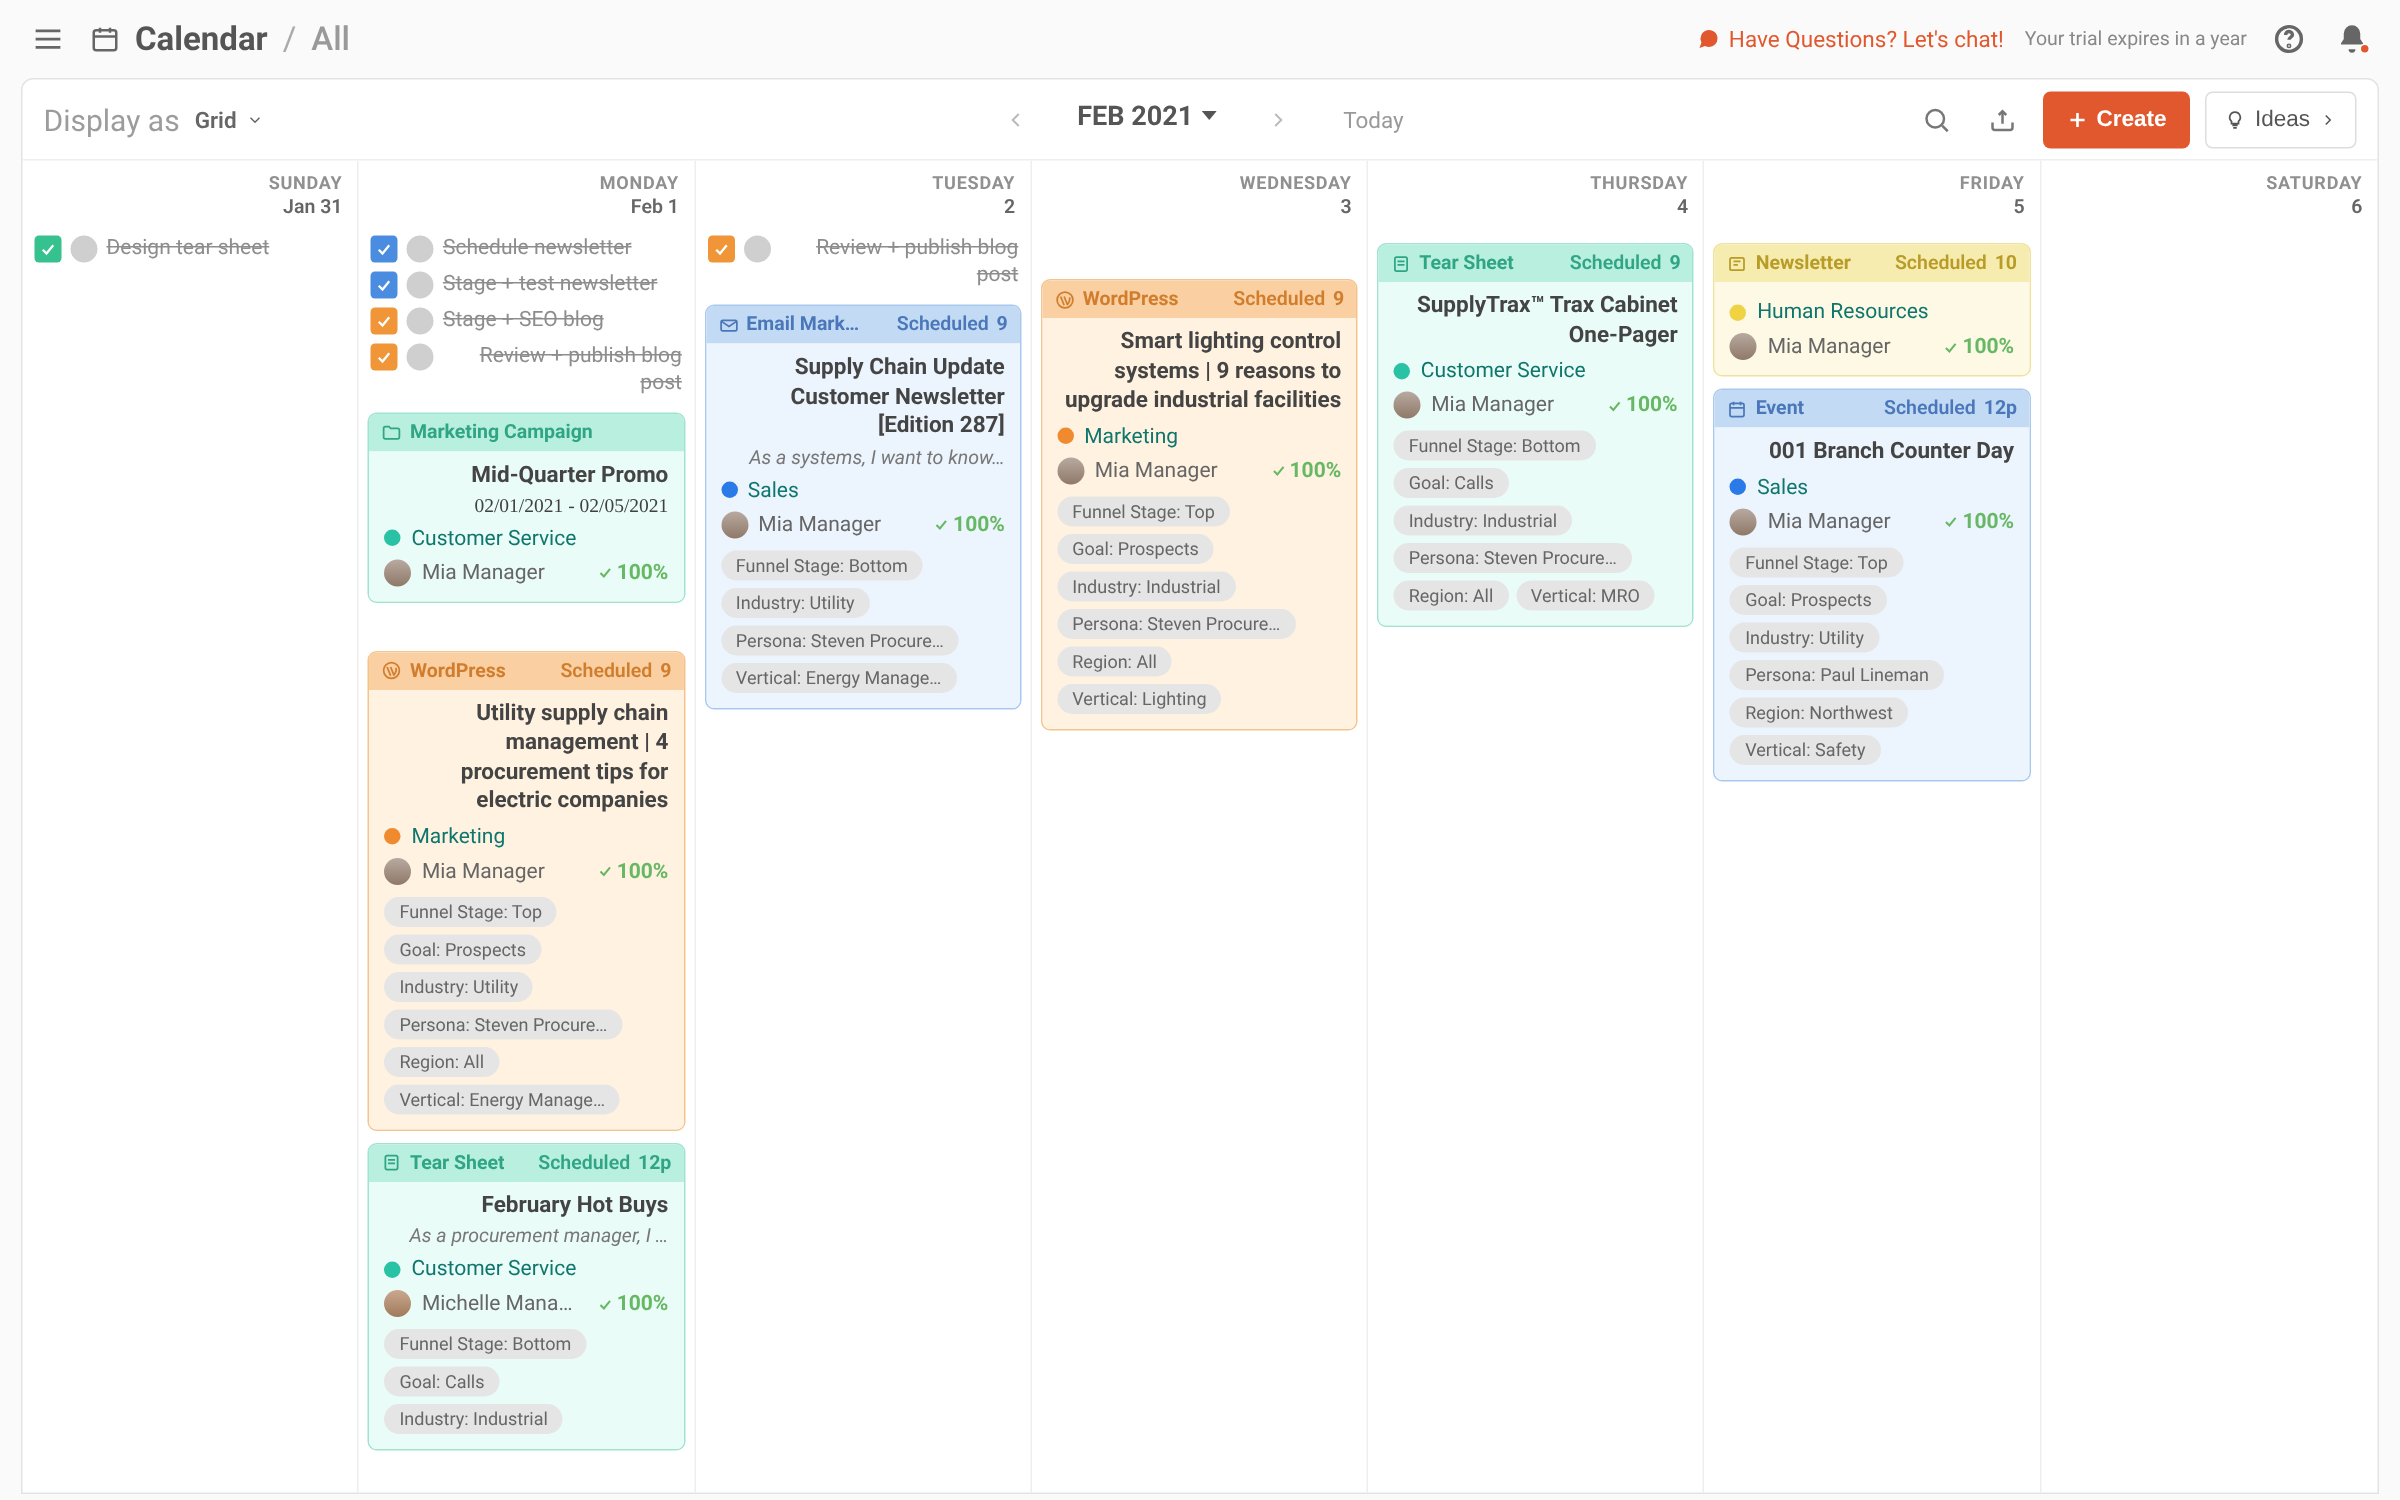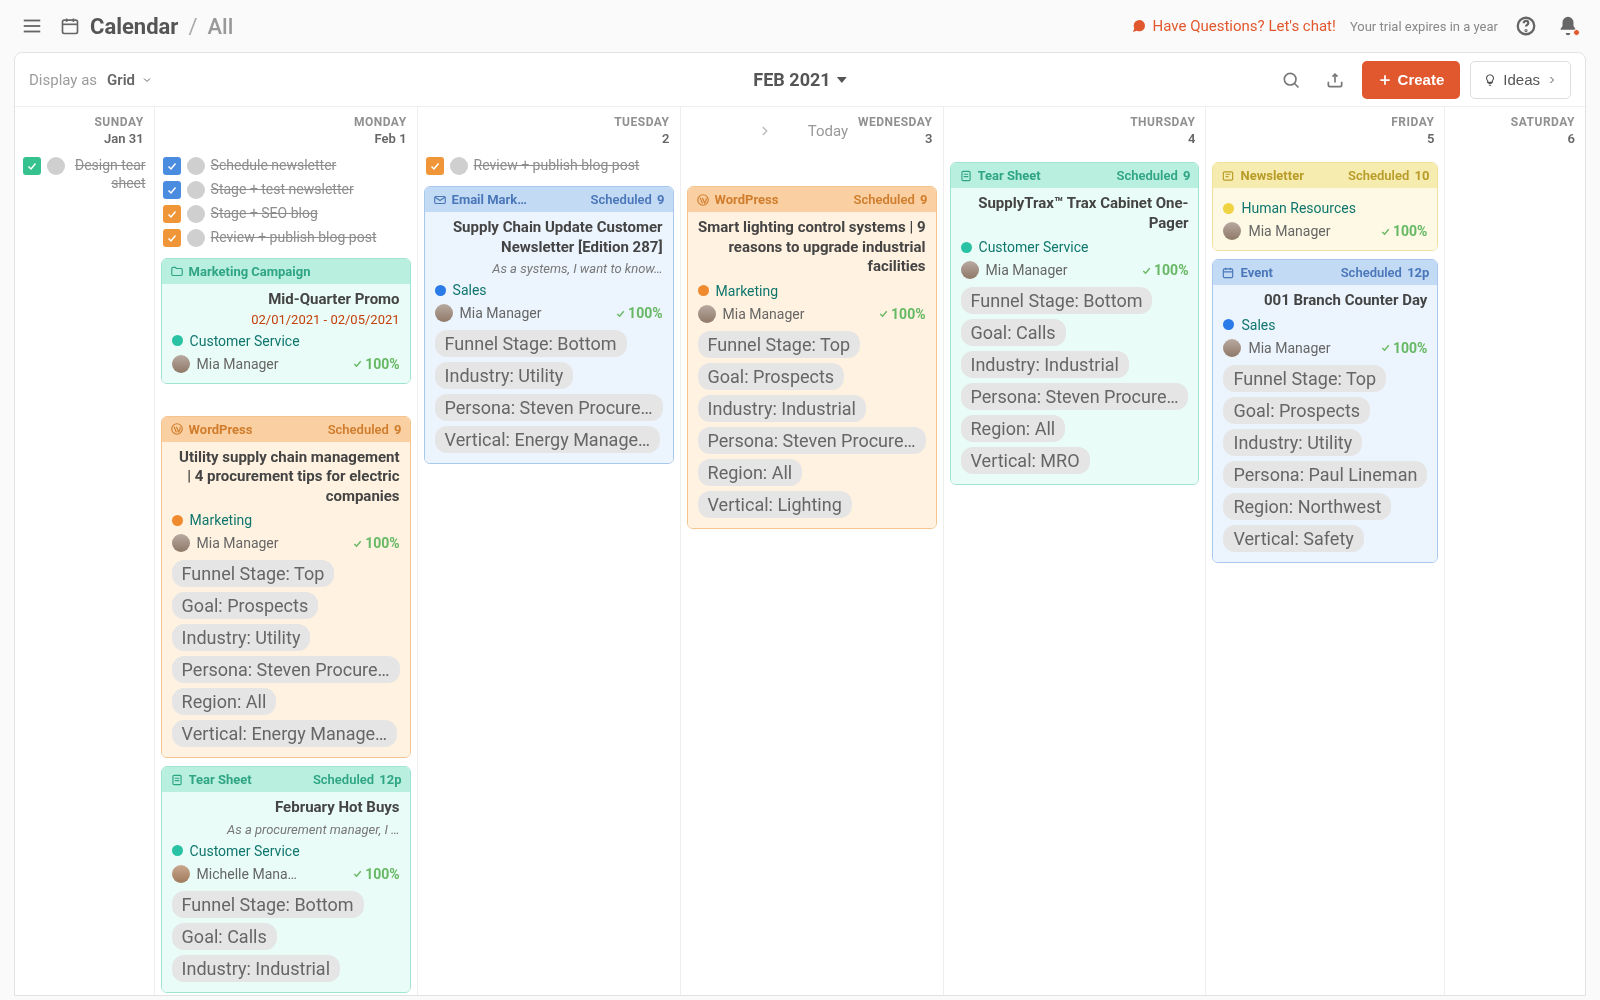--- a/index.html
+++ b/index.html
@@ -15,23 +15,23 @@
 .top-right { margin-left:auto; display:flex; align-items:center; gap:14px; }
 .chat { color:#e2582e; font-weight:400; display:flex; align-items:center; gap:6px; cursor:pointer; font-size:15px;}
 .trial { color:#888; font-size:13px; }
 .icon-btn { width:28px; height:28px; display:flex; align-items:center; justify-content:center; color:#666; cursor:pointer; position:relative; }
 .icon-btn svg { width:22px; height:22px; }
 .bell-dot { position:absolute; right:2px; bottom:4px; width:7px; height:7px; border-radius:50%; background:#e2582e; border:1px solid #fff; }
 
 
 .panel { margin:0 14px; background:#fff; border:1px solid #e3e3e3; border-radius:8px 8px 0 0; height:calc(100% - 56px); display:flex; flex-direction:column; overflow:hidden; }
 .toolbar { height:54px; display:flex; align-items:center; padding:0 14px; border-bottom:1px solid #eee; }
-.display-as { color:#9c9c9c; font-size:15px; }
+.display-as { color:#9c9c9c; font-size:20px; }
 .view-sel { display:flex; align-items:center; gap:6px; margin-left:10px; color:#666; font-weight:600; font-size:15px; cursor:pointer; }
-.month-nav { position:absolute; left:50%; transform:translateX(-50%); display:flex; align-items:center; gap:28px;flex-direction:column; }
+.month-nav { position:absolute; left:50%; transform:translateX(-50%); display:flex; align-items:flex-start; gap:28px; }
 .nav-arrow { width:26px; height:26px; display:flex; align-items:center; justify-content:center; cursor:pointer; color:#bbb; }
 .month-label { font-size:18px; font-weight:700; color:#555; display:flex; align-items:center; gap:6px; cursor:pointer;}
 .today-btn { margin-left:30px; color:#999; font-size:15px; cursor:pointer; }
 .tool-right { margin-left:auto; display:flex; align-items:center; gap:10px; }
 .tool-ic { width:34px; height:34px; display:flex; align-items:center; justify-content:center; color:#777; cursor:pointer; }
 .create-btn { background:#e2582e; color:#fff; border:none; border-radius:5px; height:38px; padding:0 16px; font-size:15px; font-weight:600; display:flex; align-items:center; gap:6px; cursor:pointer; }
 .ideas-btn { background:#fff; border:1px solid #ddd; border-radius:5px; height:38px; padding:0 12px; font-size:15px; color:#555; display:flex; align-items:center; gap:6px; cursor:pointer; }
 
 
 .grid-wrap { flex:1; overflow:auto; position:relative; }
@@ -55,30 +55,30 @@
 
 
 .card { border:1px solid; border-radius:6px; margin-top:8px; overflow:hidden; cursor:pointer; }
 .card-head { display:flex; align-items:center; padding:5px 8px; font-size:13px; font-weight:700; }
 .card-head .type-ic { width:14px; height:14px; margin-right:5px; display:flex; align-items:center; justify-content:center; }
 .card-head .type-label { flex:0 1 auto; overflow:hidden; text-overflow:ellipsis; white-space:nowrap; }
 .card-head .status { margin-left:auto; font-weight:600; white-space:nowrap; }
 .card-head .hour { font-weight:700; margin-left:2px;}
 .card-body { padding:6px 10px 10px 10px; }
 .card-title { font-size:15px; font-weight:700; color:#444; line-height:1.3; }
-.card-sub { font-size:13px; color:#c2410c; margin-top:2px; }
+.card-sub { font-size:13px; color:#404040; margin-top:2px;font-family:Liberation Serif, serif; }
 .card-desc { font-size:13px; font-style:italic; color:#777; margin-top:4px; white-space:nowrap; overflow:hidden; text-overflow:ellipsis; }
 .dept { display:flex; align-items:center; gap:7px; margin-top:6px; font-size:14px; color:#0f766e; }
 .dot { width:11px; height:11px; border-radius:50%; }
 .dot.teal{background:#29c2a4;} .dot.orange{background:#f08a2f;} .dot.blue{background:#2a7be8;} .dot.yellow{background:#f0d342;}
 .owner-row { display:flex; align-items:center; gap:7px; margin-top:6px; font-size:14px; color:#666; }
 .owner-row .pct { margin-left:auto; color:#67b864; font-weight:700; display:flex; align-items:center; gap:2px;}
 .owner-row .pct svg { width:11px; height:11px; stroke:#67b864; stroke-width:3; fill:none;}
 .tags { display:flex; flex-wrap:wrap; gap:5px; margin-top:8px; }
-.tag { background:#e5e5e5; color:#666; border-radius:12px; padding:3px 10px; font-size:18px; white-space:nowrap; max-width:100%; overflow:hidden; text-overflow:ellipsis; }
+.tag { background:#e5e5e5; color:#666; border-radius:12px; padding:3px 10px; font-size:12px; white-space:nowrap; max-width:100%; overflow:hidden; text-overflow:ellipsis; }
 
 
 .c-teal   { border-color:#9fe3d0; } .c-teal   .card-head{ background:#b9efde; color:#2fa584;} .c-teal   .card-body{ background:#eafcf7;}
 .c-orange { border-color:#f4c48e;margin-top:32px; } .c-orange .card-head{ background:#facfa1; color:#d07e2e;} .c-orange .card-body{ background:#fff2e0;}
 .c-blue   { border-color:#a9c8ee; } .c-blue   .card-head{ background:#c3daf4; color:#4a77b9;} .c-blue   .card-body{ background:#ecf4fd;}
 .c-yellow { border-color:#f0e29c; } .c-yellow .card-head{ background:#f6ecb0; color:#b89c27;} .c-yellow .card-body{ background:#fdf9e4;}
 
 
 .grid-wrap::-webkit-scrollbar { width:10px; }
 .grid-wrap::-webkit-scrollbar-thumb { background:#d2d2d2; border-radius:5px; }

